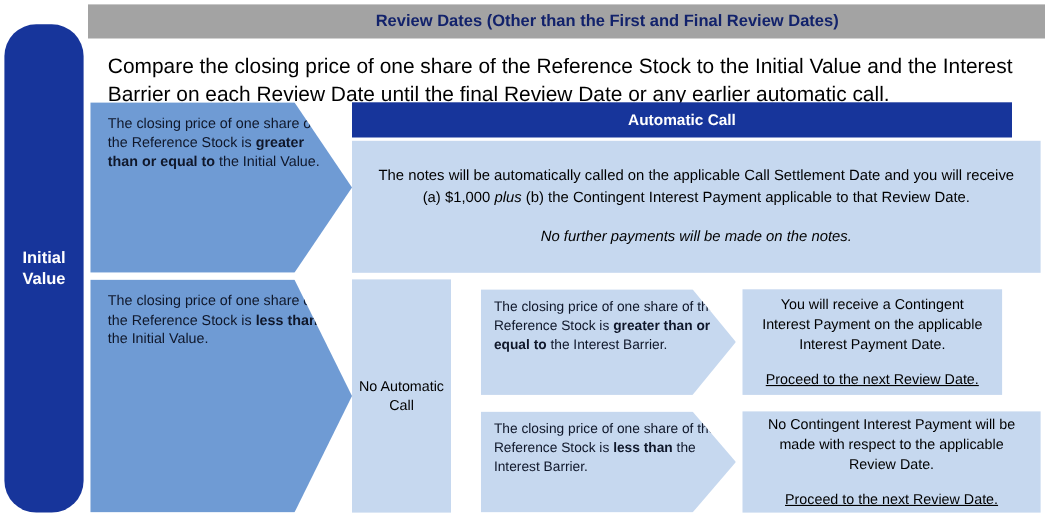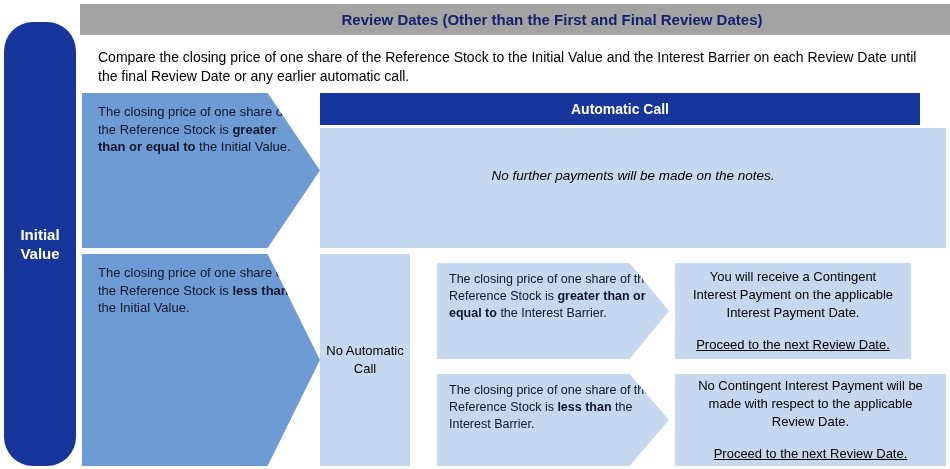--- a/index.html
+++ b/index.html
@@ -34,21 +34,21 @@
     justify-content: center;
     text-align: center;
   }
 
   
   .intro-text {
     position: absolute;
     left: 98px;
     top: 48px;
     width: 840px;
-    font-size: 14px;
+    font-size: 19px;
     color: #000000;
     line-height: 1.35;
   }
 
   
   .initial-value-bar {
     position: absolute;
     left: 4px;
     top: 22px;
     width: 72px;
@@ -223,20 +223,23 @@
     <div>
       <span>The closing price of one share of the Reference Stock is </span><b>less than</b><span> the Initial Value.</span>
     </div>
   </div>
 
   <div class="auto-call-header">
     <span>Automatic Call</span>
   </div>
 
   <div class="auto-call-body">
+    <div>
+      <span>The notes will be automatically called on the applicable Call Settlement Date and you will receive (a) $1,000 </span><i>plus</i><span> (b) the Contingent Interest Payment applicable to that Review Date.</span>
+    </div>
     <div class="second-line">No further payments will be made on the notes.</div>
   </div>
 
   <div class="no-auto-call">
     <span>No Automatic Call</span>
   </div>
 
   <div class="chevron chevron-mid-top">
     <div>
       <span>The closing price of one share of the Reference Stock is </span><b>greater than or equal to</b><span> the Interest Barrier.</span>

